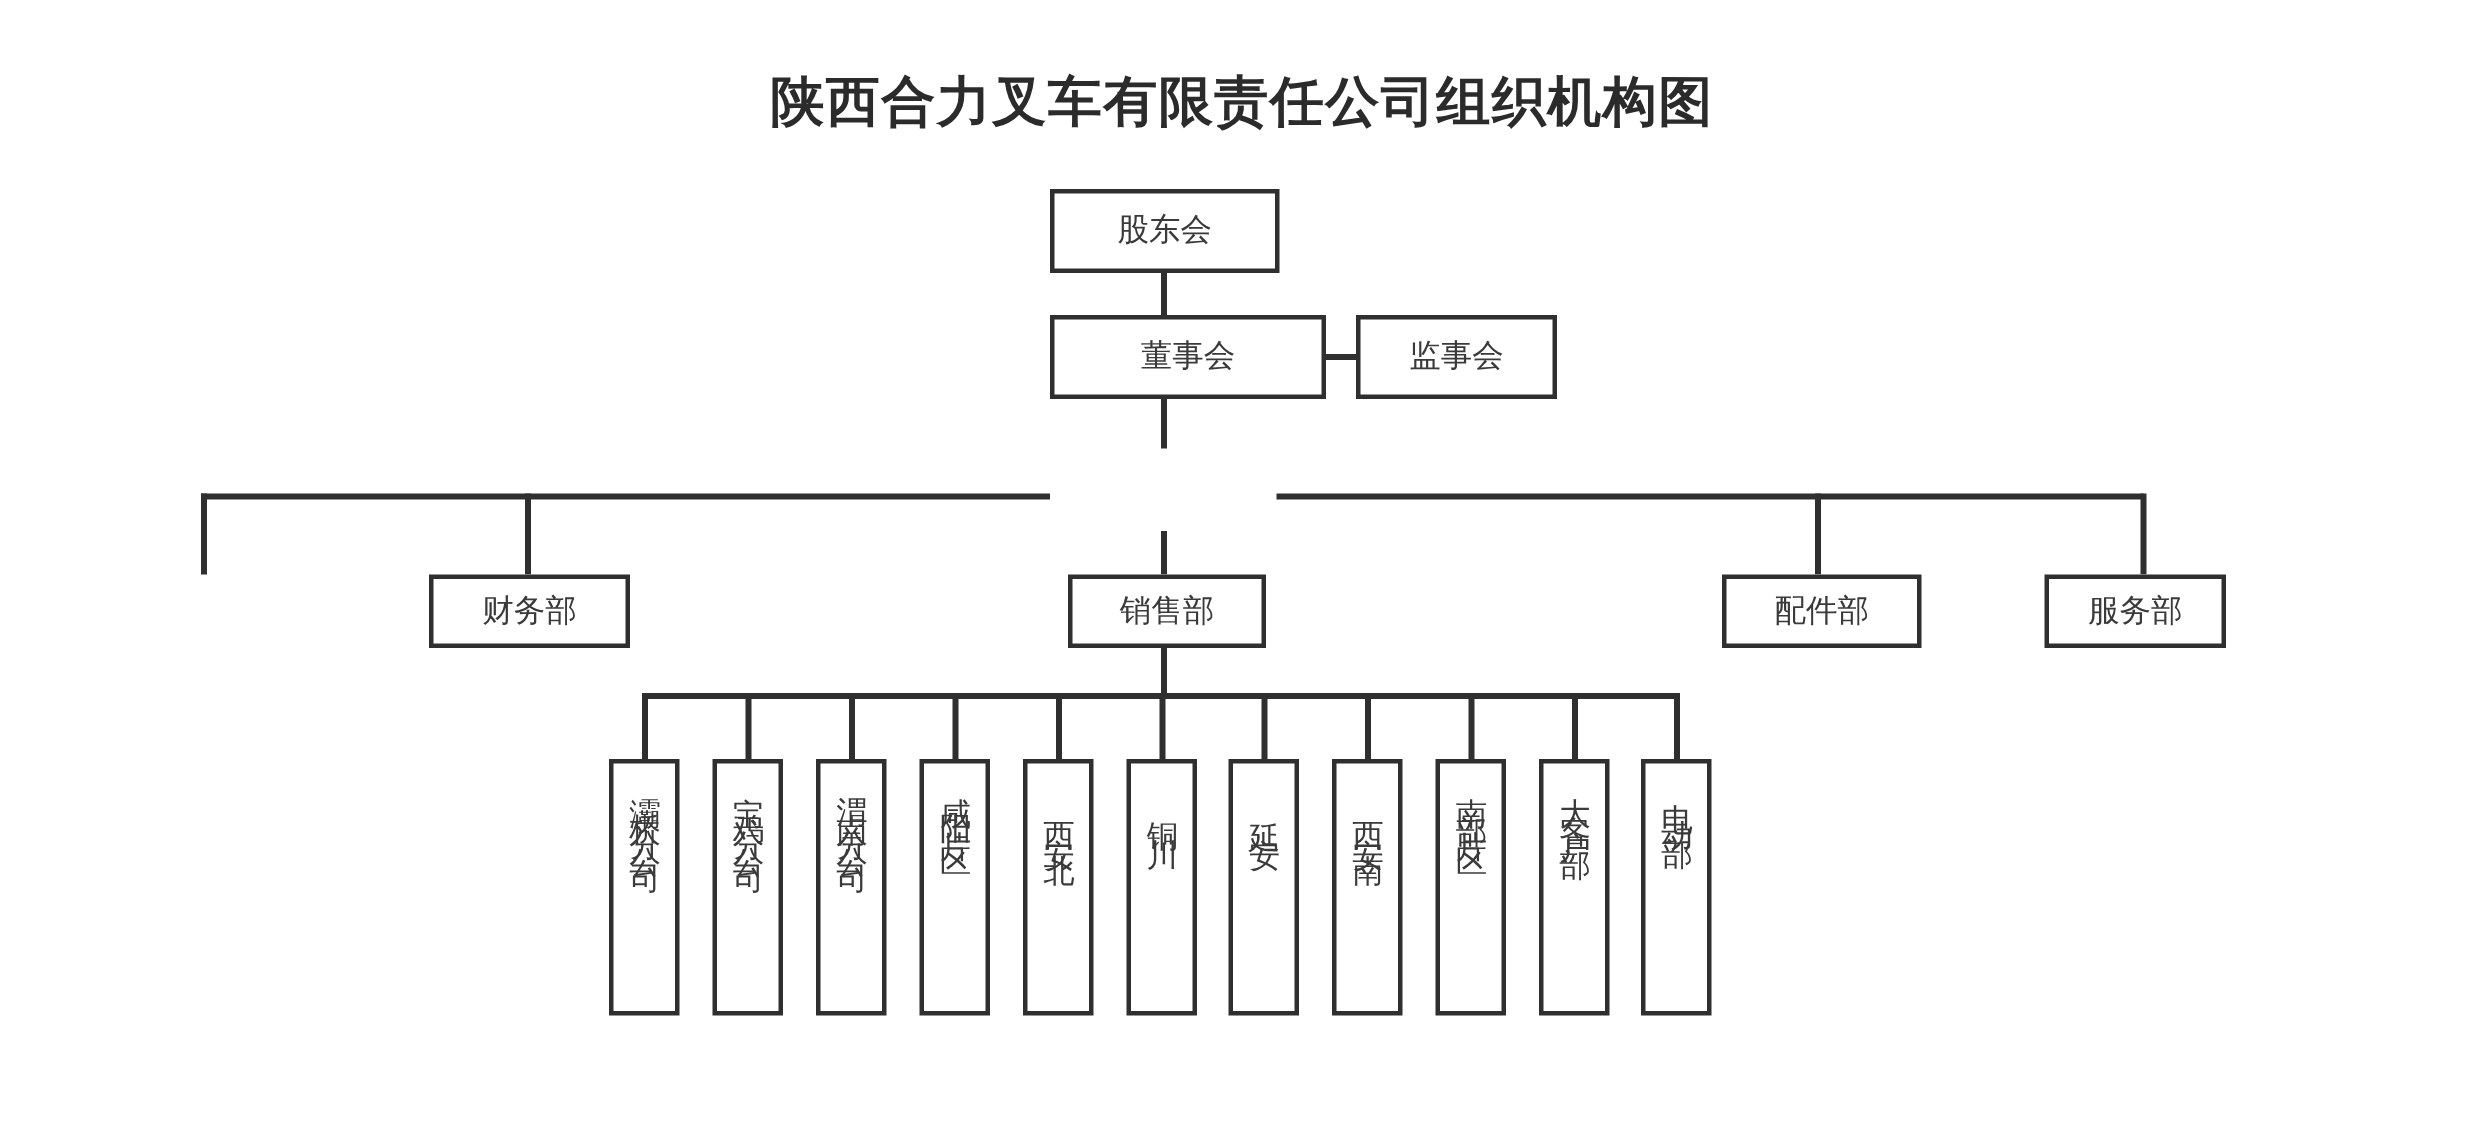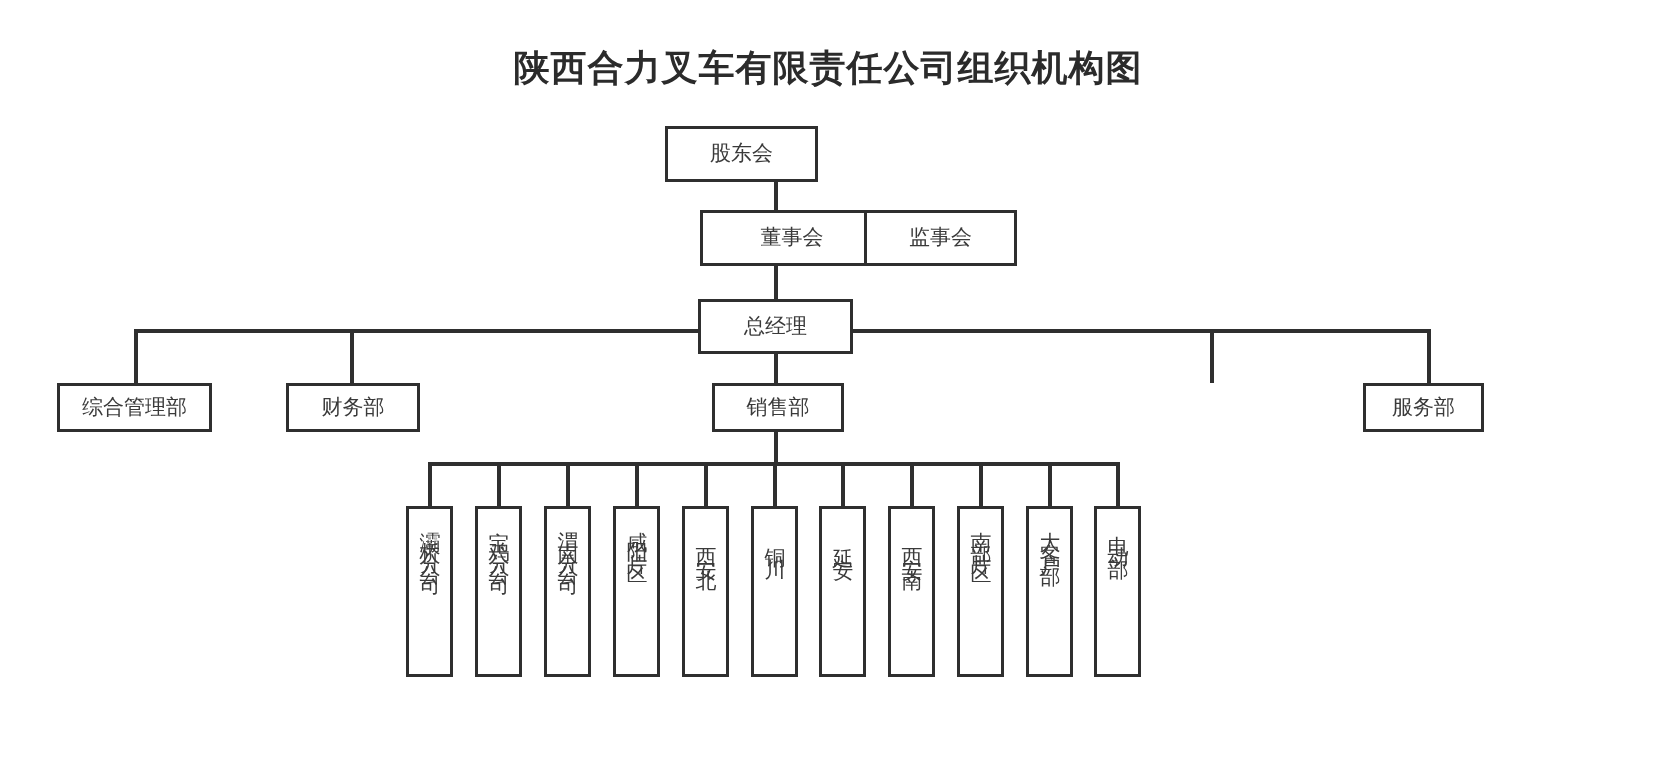--- a/index.html
+++ b/index.html
@@ -79,49 +79,48 @@
   .ln.h { height: 4px; }
   .ln.v { width: 4px; }
 </style>
 </head>
 <body>
 
 <div id="canvas">
 
   <div class="chart-title">陕西合力叉车有限责任公司组织机构图</div>
 
-  <div class="node" style="left:665px; top:126px; width:153px; height:56px;">股东会</div>
+  <div class="node" style="left:700px; top:126px; width:153px; height:56px;">股东会</div>
 
   <div class="ln v" style="left:774px; top:182px; height:28px;"></div>
 
   <div class="node" style="left:700px; top:210px; width:184px; height:56px;">董事会</div>
 
   <div class="ln h" style="left:851px; top:236px; width:55px;"></div>
 
-  <div class="node" style="left:864px; top:210px; width:153px; height:56px;">监事会</div>
+  <div class="node" style="left:904px; top:210px; width:134px; height:56px;">监事会</div>
 
   <div class="ln v" style="left:774px; top:266px; height:33px;"></div>
 
-  <div class="node" style="left:698px; top:299px; width:155px; height:55px;">总经理</div>
 
   <div class="ln h" style="left:134px; top:329px; width:566px;"></div>
   <div class="ln h" style="left:851px; top:329px; width:578px;"></div>
 
   <div class="ln v" style="left:134px; top:329px; height:54px;"></div>
   <div class="ln v" style="left:350px; top:329px; height:54px;"></div>
   <div class="ln v" style="left:774px; top:354px; height:29px;"></div>
   <div class="ln v" style="left:1210px; top:329px; height:54px;"></div>
   <div class="ln v" style="left:1427px; top:329px; height:54px;"></div>
 
-  <div class="node" style="left:57px; top:383px; width:155px; height:49px;">综合管理部</div>
 
   <div class="node" style="left:712px; top:383px; width:132px; height:49px;">销售部</div>
 
   <div class="node" style="left:286px; top:383px; width:134px; height:49px;">财务部</div>
 
+  <div class="node" style="left:1148px; top:383px; width:133px; height:49px;">配件部</div>
 
   <div class="node" style="left:1363px; top:383px; width:121px; height:49px;">服务部</div>
 
   <div class="ln v" style="left:774px; top:432px; height:32px;"></div>
   <div class="ln h" style="left:428px; top:462px; width:689px;"></div>
 
   <div class="ln v" style="left:428px;  top:462px; height:46px;"></div>
   <div class="ln v" style="left:497px;  top:462px; height:46px;"></div>
   <div class="ln v" style="left:566px;  top:462px; height:46px;"></div>
   <div class="ln v" style="left:635px;  top:462px; height:46px;"></div>

